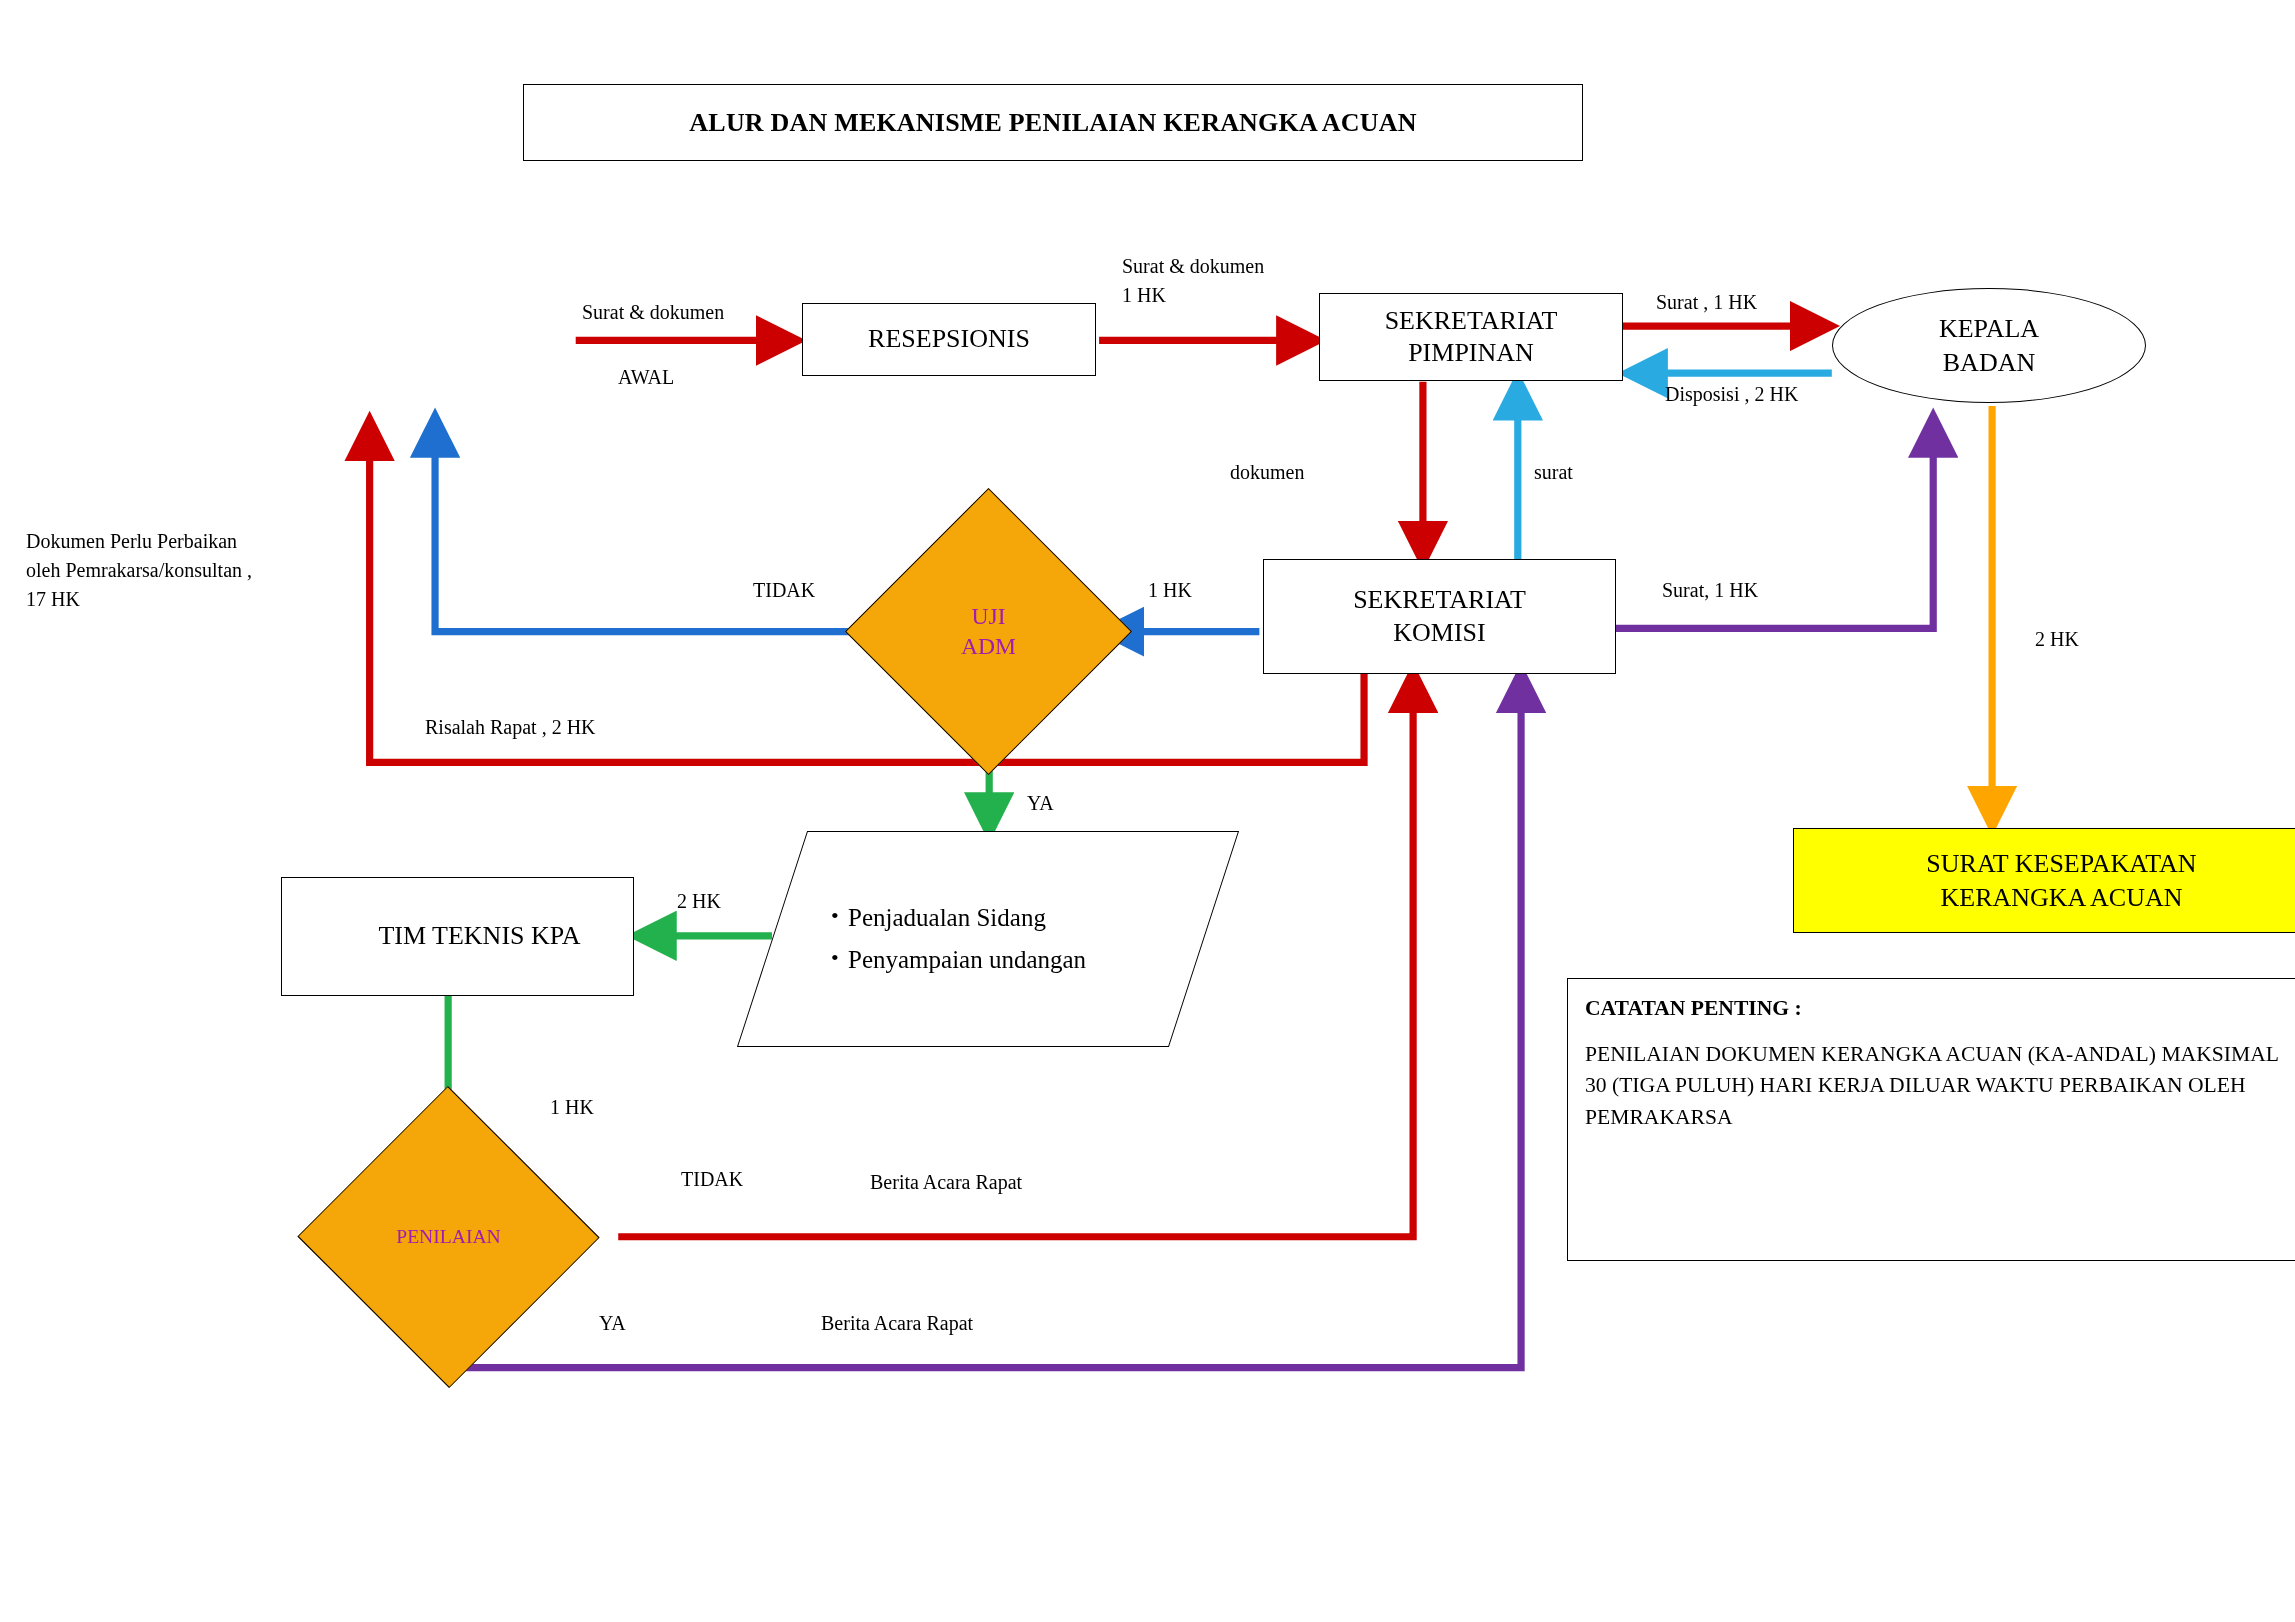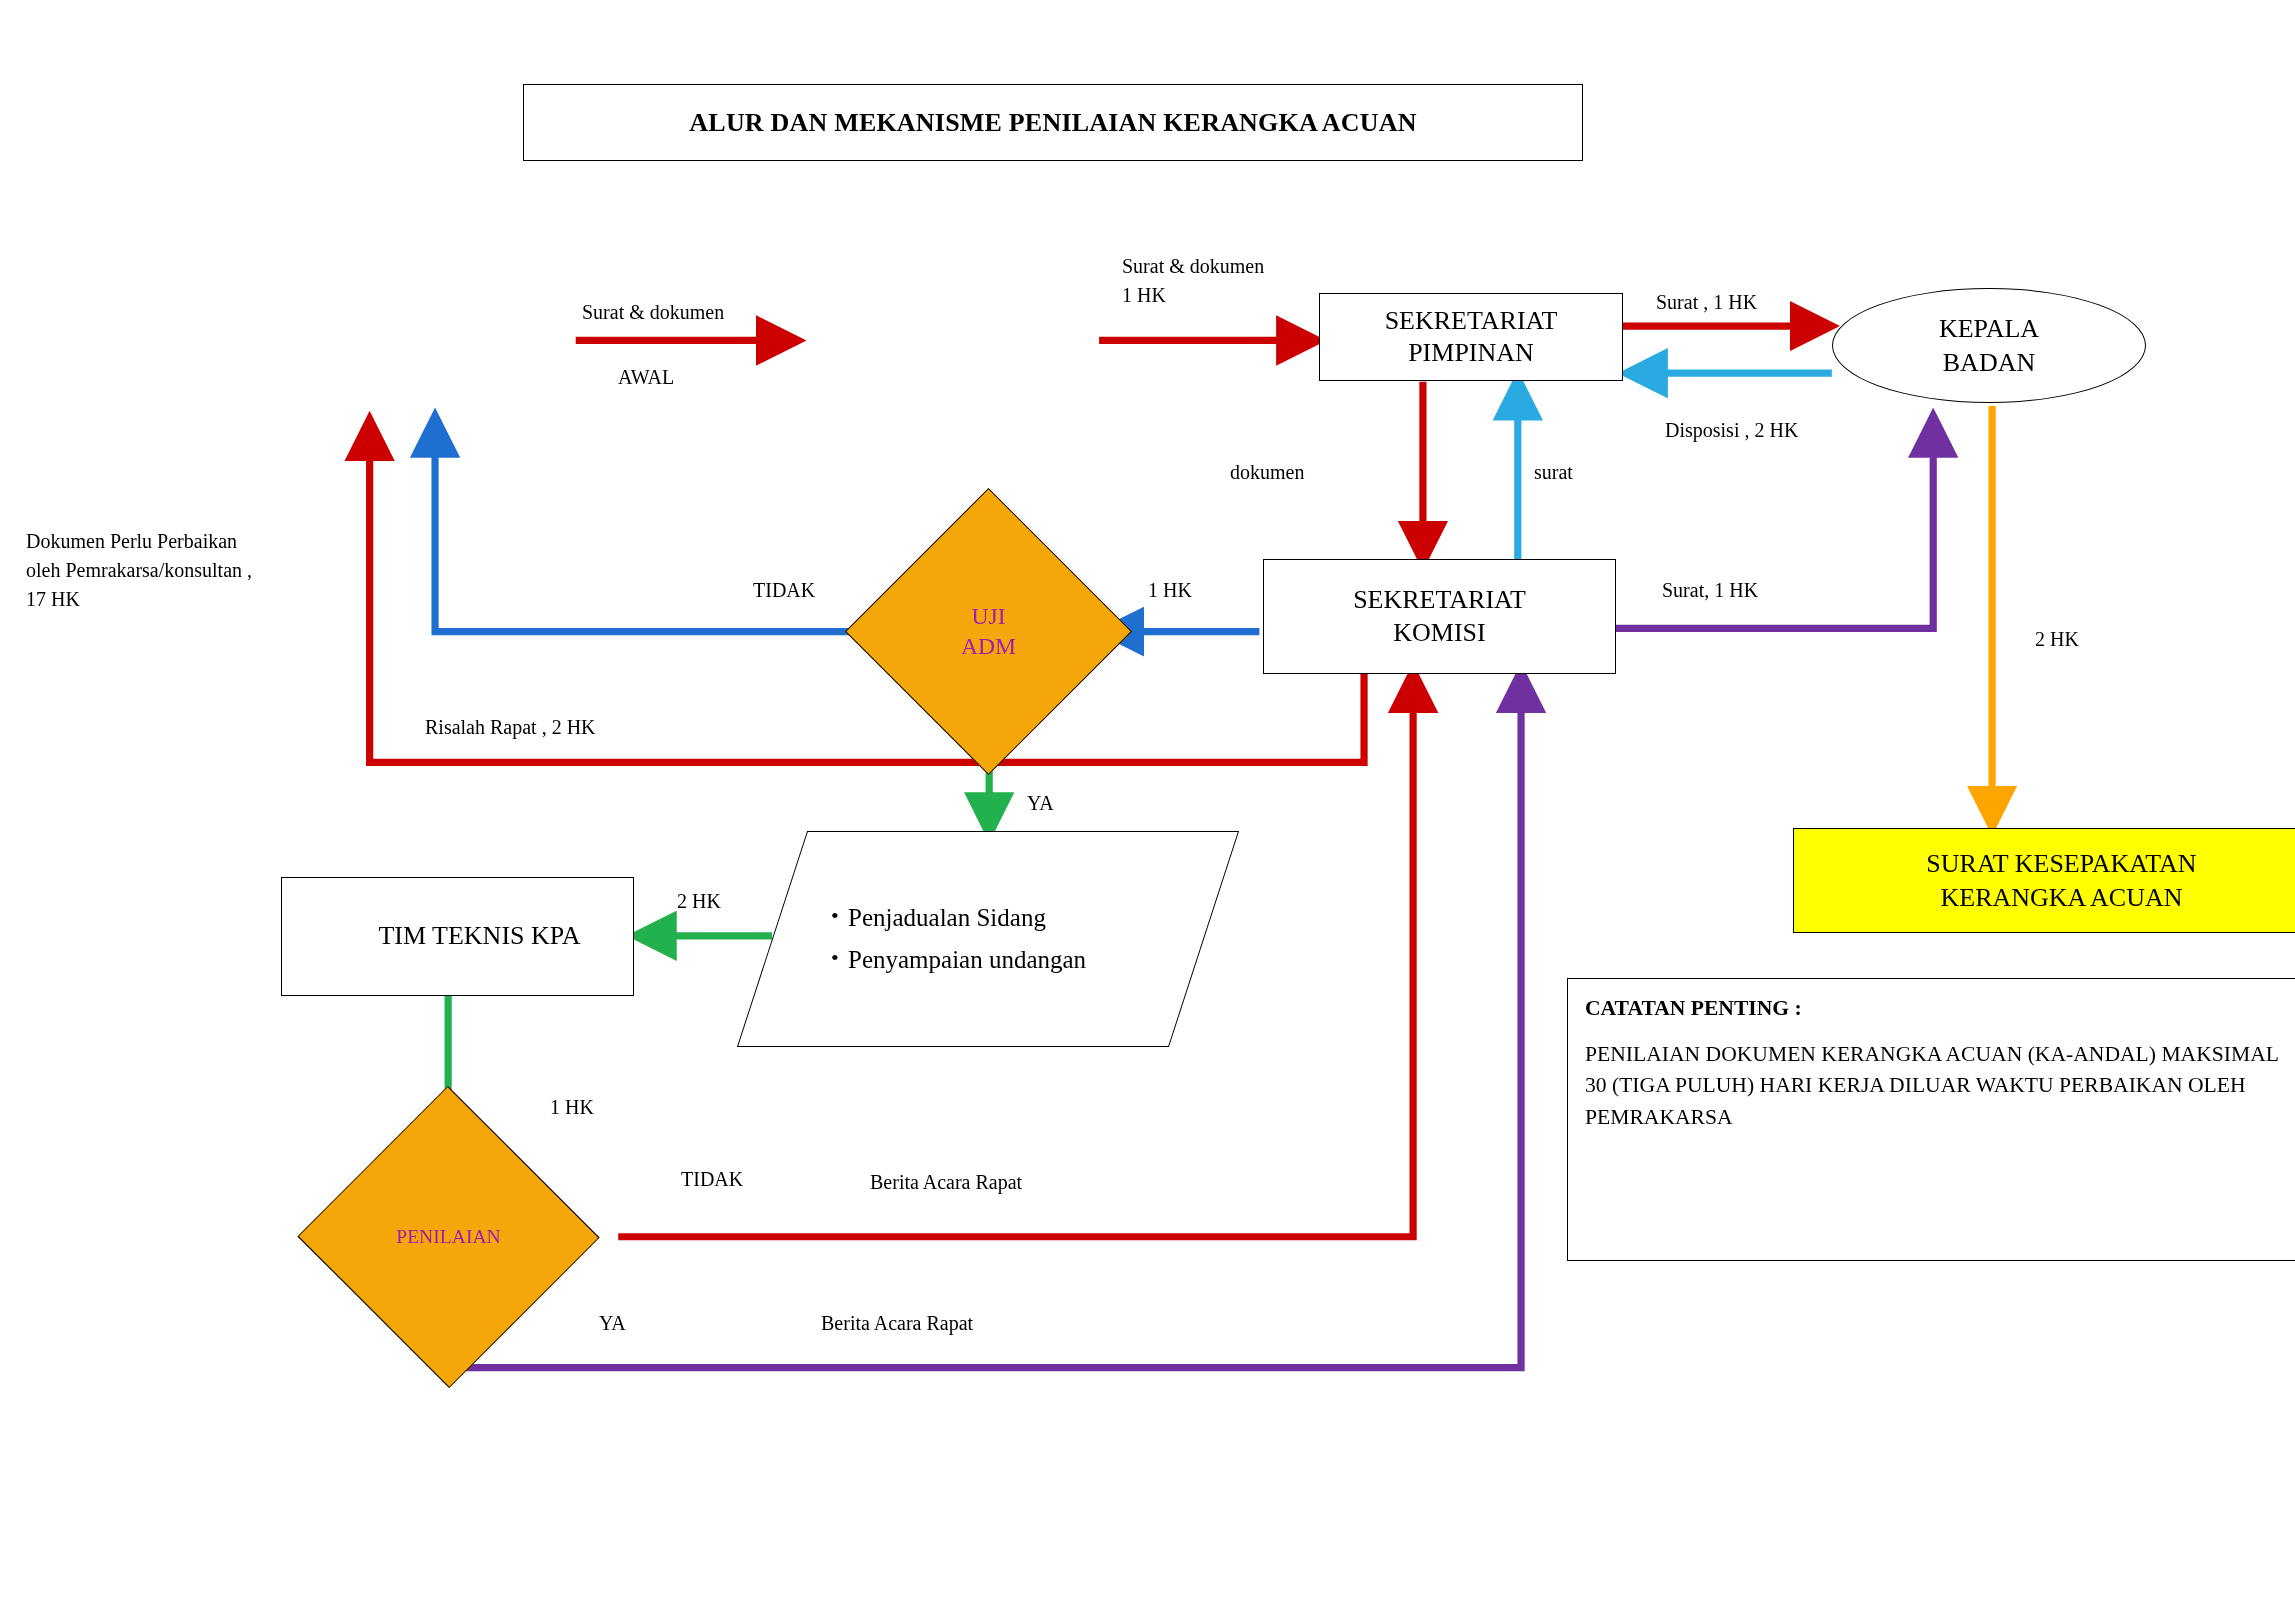--- a/index.html
+++ b/index.html
@@ -197,20 +197,21 @@
     <polyline points="945,1890 2160,1890 2160,1030" fill="none" stroke="#CC0000" stroke-width="11" marker-end="url(#ar-red)"></polyline>
 
     <polyline points="685,2010 685,2090 2325,2090 2325,1030" fill="none" stroke="#7030A0" stroke-width="11" marker-end="url(#ar-purple)"></polyline>
 
     <polyline points="2465,960 2955,960 2955,640" fill="none" stroke="#7030A0" stroke-width="11" marker-end="url(#ar-purple)"></polyline>
 
     <line x1="3045" y1="620" x2="3045" y2="1260" stroke="#FFA500" stroke-width="11" marker-end="url(#ar-orange)"></line>
   </svg>
 
 
+  <div class="node rect-box" style="left:802px; top:303px; width:294px; height:73px;">RESEPSIONIS</div>
 
   <div class="node rect-box" style="left:1319px; top:293px; width:304px; height:88px; white-space:pre-line;">SEKRETARIAT
 PIMPINAN</div>
 
   <div class="node ellipse-box" style="left:1832px; top:288px; width:314px; height:115px; white-space:pre-line;">KEPALA
 BADAN</div>
 
   <div class="node rect-box" style="left:1263px; top:559px; width:353px; height:115px; white-space:pre-line;">SEKRETARIAT
 KOMISI</div>
 
@@ -247,21 +248,21 @@
   <div class="note-box" style="position:absolute; left:1567px; top:978px; width:703px; height:252px;">
     <div class="note-title">CATATAN PENTING :</div>
     <div>PENILAIAN DOKUMEN KERANGKA ACUAN (KA-ANDAL) MAKSIMAL 30 (TIGA PULUH) HARI KERJA DILUAR WAKTU PERBAIKAN OLEH PEMRAKARSA</div>
   </div>
 
   <div class="label" style="left:582px; top:298px;">Surat &amp; dokumen</div>
   <div class="label" style="left:618px; top:363px;">AWAL</div>
   <div class="label" style="left:1122px; top:252px;">Surat &amp; dokumen
 1 HK</div>
   <div class="label" style="left:1656px; top:288px;">Surat ,  1 HK</div>
-  <div class="label" style="left:1665px; top:416px;">Disposisi ,  2 HK</div>
+  <div class="label" style="left:1665px; top:380px;">Disposisi ,  2 HK</div>
   <div class="label" style="left:1230px; top:458px;">dokumen</div>
   <div class="label" style="left:1534px; top:458px;">surat</div>
   <div class="label" style="left:1148px; top:576px;">1 HK</div>
   <div class="label" style="left:753px; top:576px;">TIDAK</div>
   <div class="label" style="left:1027px; top:789px;">YA</div>
   <div class="label" style="left:26px; top:527px;">Dokumen Perlu Perbaikan
 oleh Pemrakarsa/konsultan ,
 17 HK</div>
   <div class="label" style="left:425px; top:713px;">Risalah Rapat ,  2  HK</div>
   <div class="label" style="left:1662px; top:576px;">Surat, 1 HK</div>

